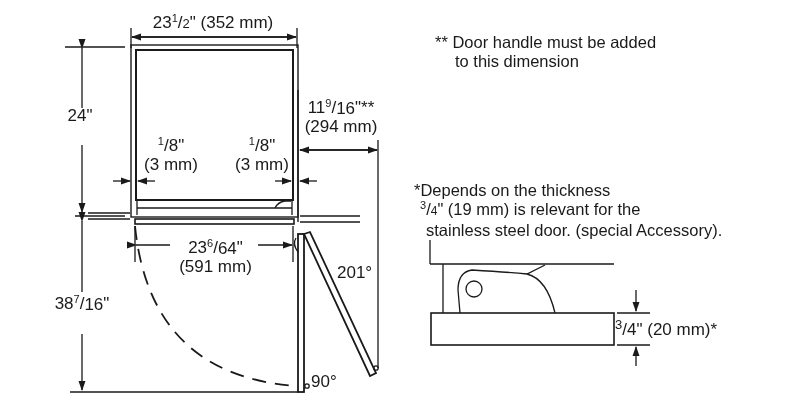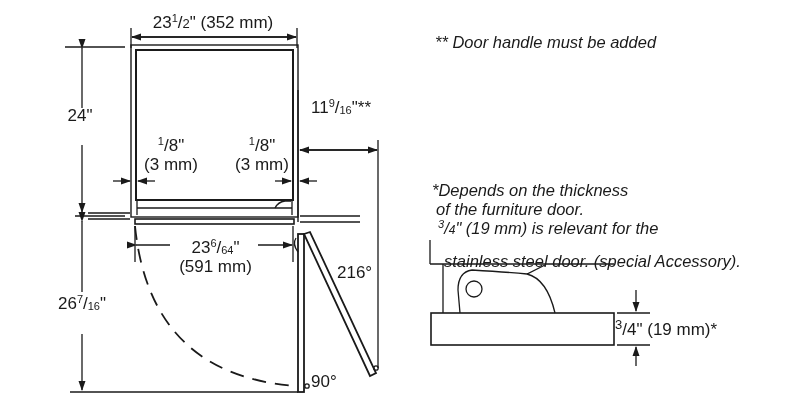--- a/index.html
+++ b/index.html
@@ -1,22 +1,22 @@
 <!DOCTYPE html>
 <html><head>
   <meta charset="utf-8">
   <style>
     html, body { margin: 0; padding: 0; background: #ffffff; }
     body { width: 800px; height: 400px; overflow: hidden; position: relative; font-family: "Liberation Sans", sans-serif; color: #1a1a1a; }
     #diagram { position: absolute; left: 0; top: 0; width: 800px; height: 400px; }
     .lbl { position: absolute; font-family: "Liberation Sans", sans-serif; font-size: 17px; line-height: 19px; color: #1a1a1a; white-space: nowrap; }
     .c { text-align: center; }
     sup.f { font-size: 11px; vertical-align: 6px; line-height: 0; }
-    sub.f { font-size: 11px; vertical-align: -1px; line-height: 0; margin-top: 41px; }
-    .note { font-size: 16.5px; line-height: 19px; font-style: italic; }
+    sub.f { font-size: 17px; vertical-align: -1px; line-height: 0; margin-top: 41px; }
+    .note { font-size: 16.5px; line-height: 19px; }
   </style>
 </head>
 <body>
 
 <svg id="diagram" width="800" height="400" viewBox="0 0 800 400" xmlns="http://www.w3.org/2000/svg">
   <defs>
     <marker id="arr" markerWidth="10" markerHeight="8" refX="9" refY="4" orient="auto" markerUnits="userSpaceOnUse">
       <path d="M0,0.5 L10,4 L0,7.5 Z" fill="#1a1a1a"></path>
     </marker>
   </defs>
@@ -123,40 +123,41 @@
   <div>(3 mm)</div>
 </div>
 
 <div class="lbl c" style="left:227px; top:136px; width:70px;">
   <div><sup class="f">1</sup>/<span>8</span><span>"</span></div>
   <div>(3 mm)</div>
 </div>
 
 <div class="lbl c" style="left:296px; top:98px; width:90px;">
   <div><span>11</span><sup class="f">9</sup>/<sub class="f">16</sub><span>"**</span></div>
+  <div>(294 mm)</div>
 </div>
 
 <div class="lbl c" style="left:168px; top:238px; width:95px;">
   <div><span>23</span><sup class="f">6</sup>/<sub class="f">64</sub><span>"</span></div>
   <div>(591 mm)</div>
 </div>
 
 <div class="lbl c" style="left:22px; top:294px; width:120px;">
-  <div><span>26</span><sup class="f">7</sup>/<sub class="f">16</sub><span>"</span></div>
+  <div><span>38</span><sup class="f">7</sup>/<sub class="f">16</sub><span>"</span></div>
 </div>
 
-<div class="lbl" style="left:337px; top:263px;">216°</div>
+<div class="lbl" style="left:337px; top:263px;">201°</div>
 <div class="lbl" style="left:311px; top:372px;">90°</div>
 
 <div class="lbl note" style="left:435px; top:33px;">
   <div>** Door handle must be added</div>
+  <div style="padding-left:20px;">to this dimension</div>
 </div>
 
-<div class="lbl note" style="left:432px; top:181px;">
+<div class="lbl note" style="left:414px; top:181px;">
   <div>*Depends on the thickness</div>
-  <div style="padding-left:4px;"> of the furniture door.</div>
   <div style="padding-left:6px;"><sup class="f">3</sup>/<span style="font-size:12px">4</span><span>" (19 mm) is relevant for the</span></div>
-  <div style="padding-left:12px;margin-top:12px;">stainless steel door. (special Accessory).</div>
+  <div style="padding-left:12px;">stainless steel door. (special Accessory).</div>
 </div>
 
 <div class="lbl" style="left:615px; top:320px;">
-  <sup class="f" style="font-size:13px">3</sup>/<span>4</span><span>"</span> <span>(19 mm)*</span>
+  <sup class="f" style="font-size:13px">3</sup>/<span>4</span><span>"</span> <span>(20 mm)*</span>
 </div>
 
 </body></html>

